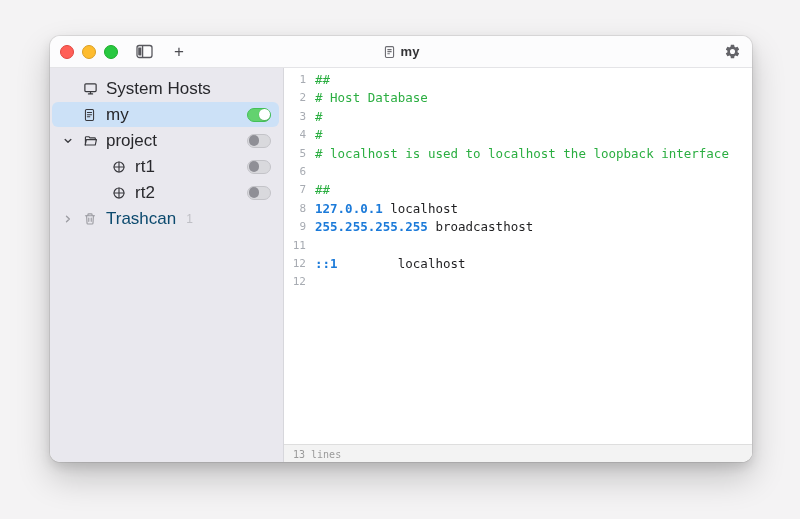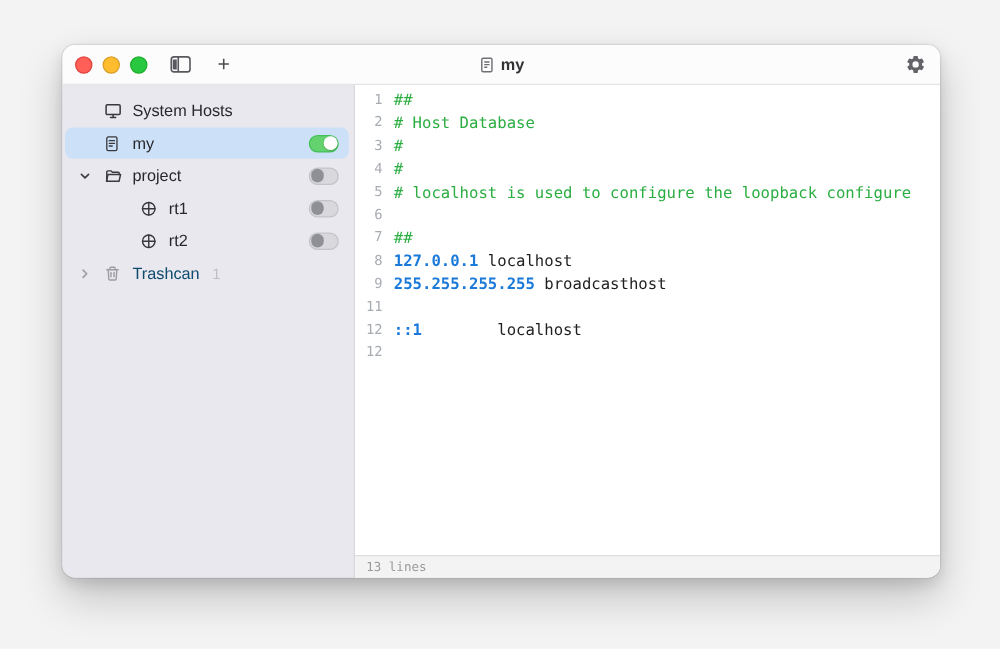--- a/index.html
+++ b/index.html
@@ -29,21 +29,21 @@
   
   .content{display:flex;height:395px;}
   .sidebar{width:234px;background:#e9e8ee;border-right:1px solid #d7d7dc;
     box-sizing:border-box;padding:8px 2px 0 0;flex-shrink:0;}
   .srow{height:25px;margin:0 2px 1px 2px;border-radius:6px;display:flex;align-items:center;
     padding-left:10px;padding-right:8px;}
   .srow.selected{background:var(--sel);}
   .chev-slot{width:21px;display:flex;align-items:center;flex-shrink:0;color:#3d3d42;}
   .indent{width:29px;flex-shrink:0;}
   .ricon{width:17px;display:flex;align-items:center;color:#38383d;flex-shrink:0;}
-  .rlabel{font-size:13px;color:#28282c;margin-left:6px;white-space:nowrap;}
+  .rlabel{font-size:17px;color:#28282c;margin-left:6px;white-space:nowrap;}
   .rcount{font-size:12px;color:#bfbfc5;margin-left:10px;}
   .srow.muted .rlabel{color:#0c4a6e;}
   .srow.muted .ricon,.srow.muted .chev-slot{color:#9c9ca2;}
   .spacer{flex:1;}
   .toggle{position:relative;width:22px;height:12px;border-radius:7px;flex-shrink:0;}
   .toggle.on{background:var(--tgon);border:.5px solid #43c058;}
   .toggle.off{background:#d9d9dd;border:.5px solid #c3c3c8;}
   .knob{position:absolute;top:.5px;width:10.5px;height:10.5px;border-radius:50%;}
   .toggle.on .knob{right:.5px;background:#ffffff;box-shadow:0 .5px 1px rgba(0,0,0,.25);}
   .toggle.off .knob{left:.5px;background:#8f8f96;}
@@ -209,21 +209,21 @@
             <div class="eline">
               <span class="lnum">3</span>
               <span class="lcode"><span class="tok-comment">#</span></span>
             </div>
             <div class="eline">
               <span class="lnum">4</span>
               <span class="lcode"><span class="tok-comment">#</span></span>
             </div>
             <div class="eline">
               <span class="lnum">5</span>
-              <span class="lcode"><span class="tok-comment"># localhost is used to configure the loopback configure</span></span>
+              <span class="lcode"><span class="tok-comment"># localhost is used to localhost the loopback interface</span></span>
             </div>
             <div class="eline">
               <span class="lnum">6</span>
             </div>
             <div class="eline">
               <span class="lnum">7</span>
               <span class="lcode"><span class="tok-comment">##</span></span>
             </div>
             <div class="eline">
               <span class="lnum">8</span>

